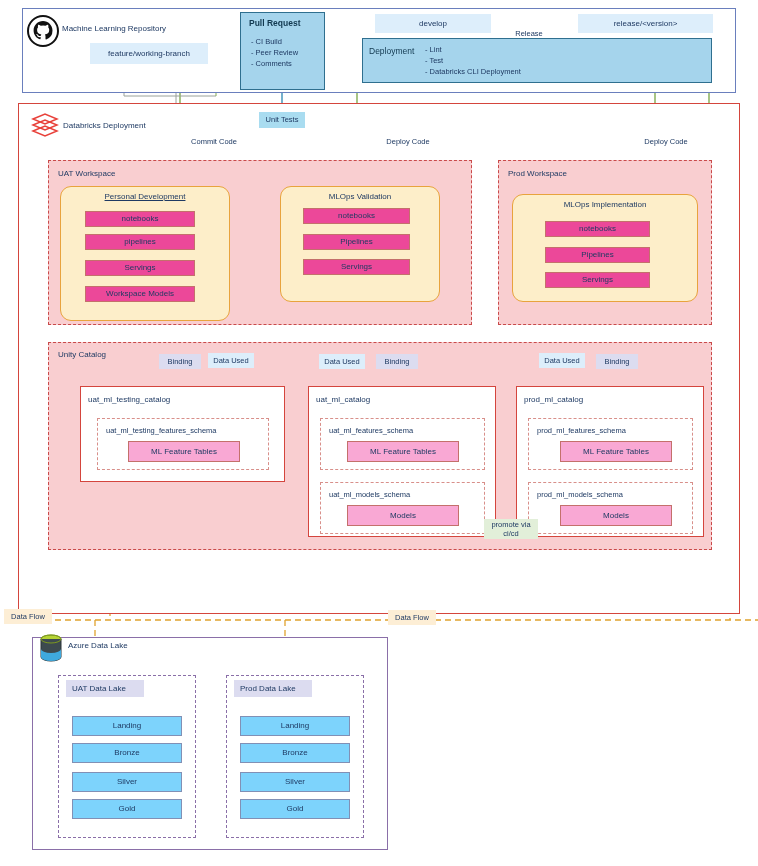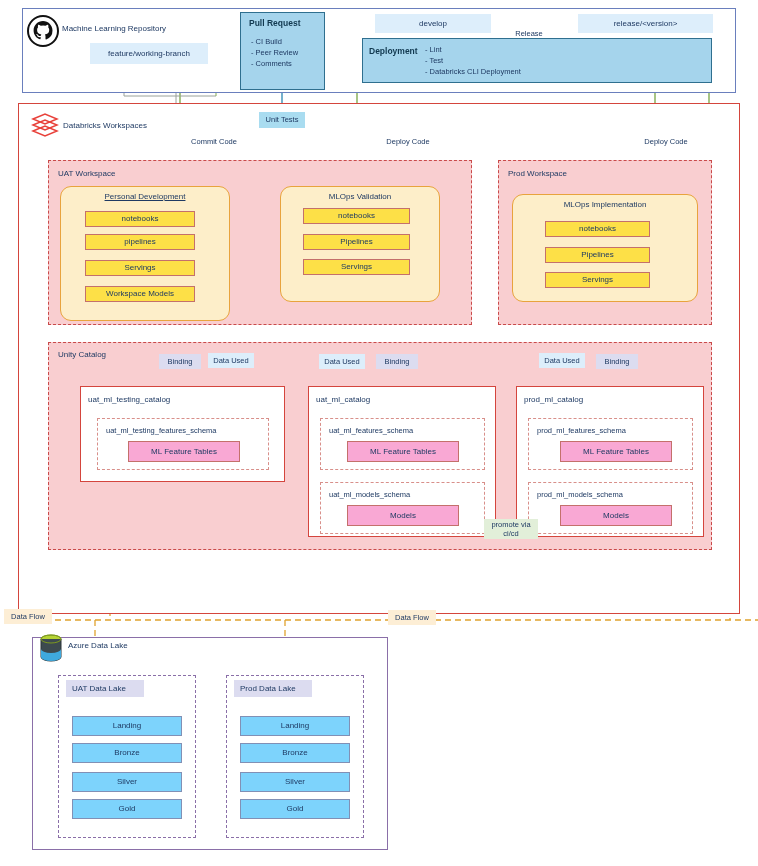--- a/index.html
+++ b/index.html
@@ -20,21 +20,21 @@
   #branch-box{left:90px;top:43px;width:118px;height:21px;}
   #pr-box{left:240px;top:12px;width:85px;height:78px;}
   #pr-title{left:245px;top:16px;width:78px;height:14px;justify-content:flex-start;
             font-weight:bold;font-size:8.5px;padding-left:4px;color:#11384f;}
   #pr-list{left:246px;top:36px;width:80px;height:40px;display:block;text-align:left;
            font-size:7.5px;line-height:11px;padding-left:5px;color:#1f3a63;}
   #develop-box{left:375px;top:14px;width:116px;height:19px;}
   #release-box{left:578px;top:14px;width:135px;height:19px;}
   #deploy-box{left:362px;top:38px;width:350px;height:45px;}
   #deploy-title{left:366px;top:44px;width:62px;height:14px;justify-content:flex-start;
-                font-weight:bold;font-size:8.5px;padding-left:3px;color:#11384f;}
+                font-weight:normal;font-size:8.5px;padding-left:3px;color:#11384f;}
   #deploy-list{left:425px;top:44px;width:210px;height:36px;display:block;text-align:left;
                font-size:7.5px;line-height:11px;color:#1f3a63;}
   #repo-title{left:62px;top:22px;width:140px;height:14px;justify-content:flex-start;font-size:8px;}
 
   
   .ws{border:1.6px dashed #c94a4a;background:#f9ced0;}
   #uat-ws{left:48px;top:160px;width:424px;height:165px;}
   #prod-ws{left:498px;top:160px;width:214px;height:165px;}
   .ws-title{font-size:8px;justify-content:flex-start;padding-left:6px;}
   #uat-ws-title{left:52px;top:167px;width:120px;height:13px;}
@@ -42,21 +42,21 @@
 
   .grp{background:#fdeec9;border:1.4px solid #e8a33d;border-radius:11px;}
   #pd-grp{left:60px;top:186px;width:170px;height:135px;}
   #mv-grp{left:280px;top:186px;width:160px;height:116px;}
   #mi-grp{left:512px;top:194px;width:186px;height:108px;}
   .grp-title{font-size:8px;}
   #pd-title{left:60px;top:190px;width:170px;height:14px;text-decoration:underline;}
   #mv-title{left:280px;top:190px;width:160px;height:14px;text-align:right;}
   #mi-title{left:512px;top:198px;width:186px;height:14px;}
 
-  .wbox{background:#fde047;border:1.1px solid #c4706b;font-size:8px;}
+  .wbox{background:#ec4899;border:1.1px solid #c4706b;font-size:8px;}
   .pdb{left:85px;width:110px;height:16px;}
   .mvb{left:303px;width:107px;height:16px;}
   .mib{left:545px;width:105px;height:16px;}
 
   
   #uc{left:48px;top:342px;width:664px;height:208px;border:1.6px dashed #c94a4a;background:#f9ced0;}
   #uc-title{left:54px;top:348px;width:100px;height:13px;justify-content:flex-start;padding-left:4px;font-size:8px;}
 
   .cat{background:#fff;border:1.3px solid #d4453d;}
   #cat1{left:80px;top:386px;width:205px;height:96px;}
@@ -200,21 +200,21 @@
 - Databricks CLI Deployment</div>
 
 <div class="abs" id="dbx-section"></div>
 <svg class="abs" style="left:30px;top:112px;width:30px;height:26px;" viewBox="0 0 30 26">
   <g fill="none" stroke="#e8413a" stroke-width="1.5">
     <path d="M3 7 L15 2 L27 7 L15 12 z"></path>
     <path d="M3 13 L15 8 L27 13 L15 18 z"></path>
     <path d="M3 19 L15 14 L27 19 L15 24 z"></path>
   </g>
 </svg>
-<div class="lbl" style="left:63px;top:119px;width:120px;height:13px;justify-content:flex-start;font-size:8px;">Databricks Workspaces</div>
+<div class="lbl" style="left:63px;top:119px;width:120px;height:13px;justify-content:flex-start;font-size:8px;">Databricks Deployment</div>
 
 <div class="lbl elbl" style="left:183px;top:136px;width:58px;height:11px;">Create Branch</div>
 <div class="lbl elbl" style="left:186px;top:136px;width:56px;height:11px;left:186px;">Commit Code</div>
 <div class="lbl elbl-cyan" style="left:259px;top:112px;width:46px;height:16px;">Unit Tests</div>
 <div class="lbl elbl" style="left:381px;top:136px;width:54px;height:11px;">Deploy Code</div>
 <div class="lbl elbl" style="left:639px;top:136px;width:54px;height:11px;">Deploy Code</div>
 
 <div class="abs ws" id="uat-ws"></div>
 <div class="lbl ws-title" id="uat-ws-title">UAT Workspace</div>
 <div class="abs ws" id="prod-ws"></div>

